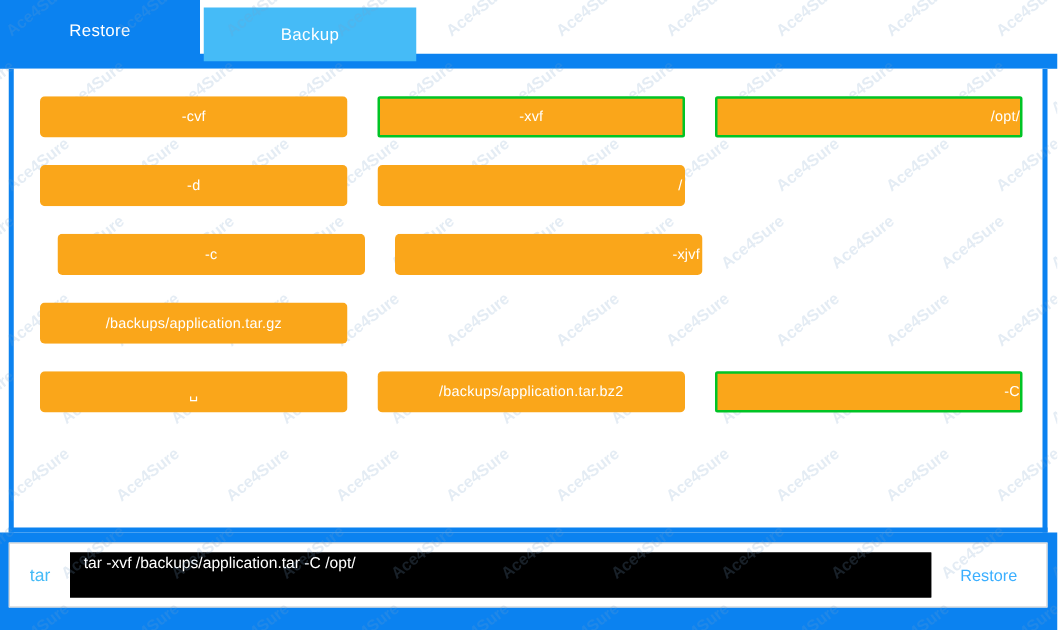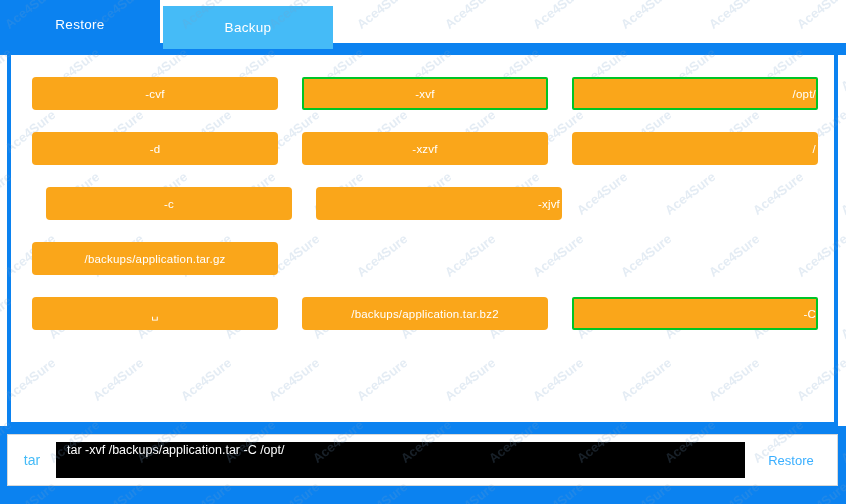--- a/index.html
+++ b/index.html
@@ -205,23 +205,20 @@
           <span>-xvf</span>
         </div>
         <div class="cell col-c selected">
           <span>/opt/</span>
         </div>
       </div>
 
       <div class="grid-row">
         <div class="cell col-a">
           <span>-d</span>
-        </div>
-        <div class="cell col-b">
-          <span>-xzvf</span>
         </div>
         <div class="cell col-c">
           <span>/</span>
         </div>
       </div>
 
 
       <div class="grid-row">
         <div class="cell col-b">
           <span>-c</span>

